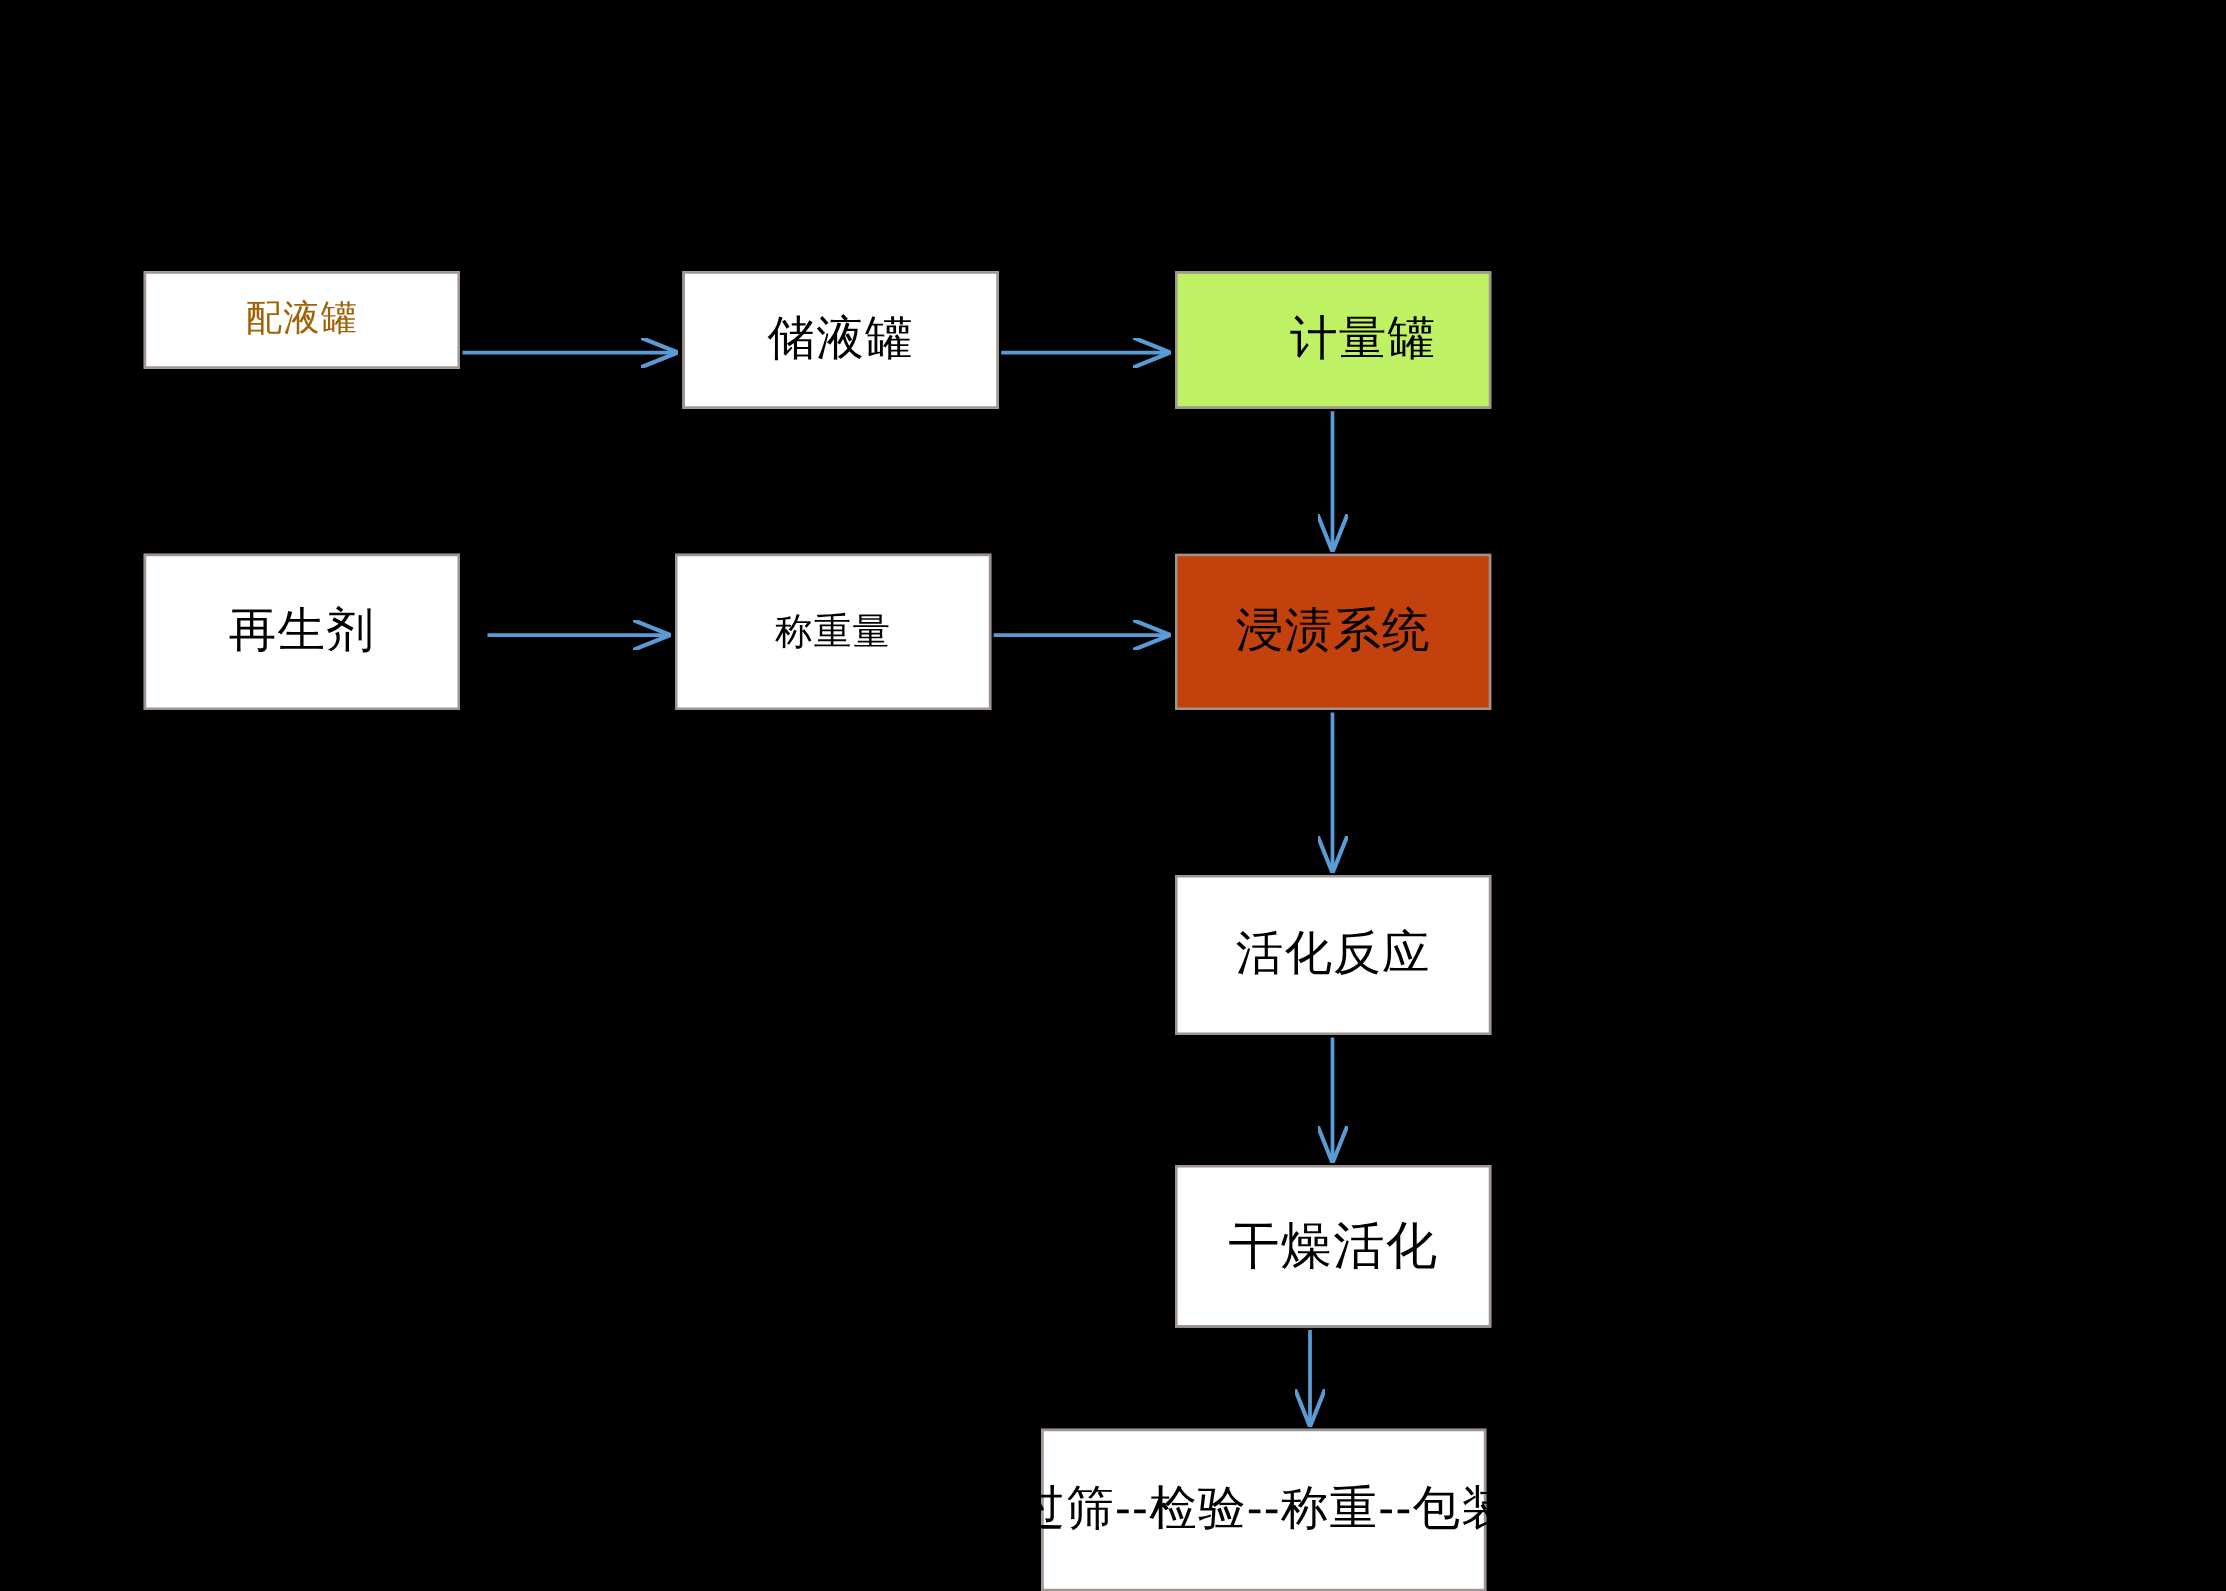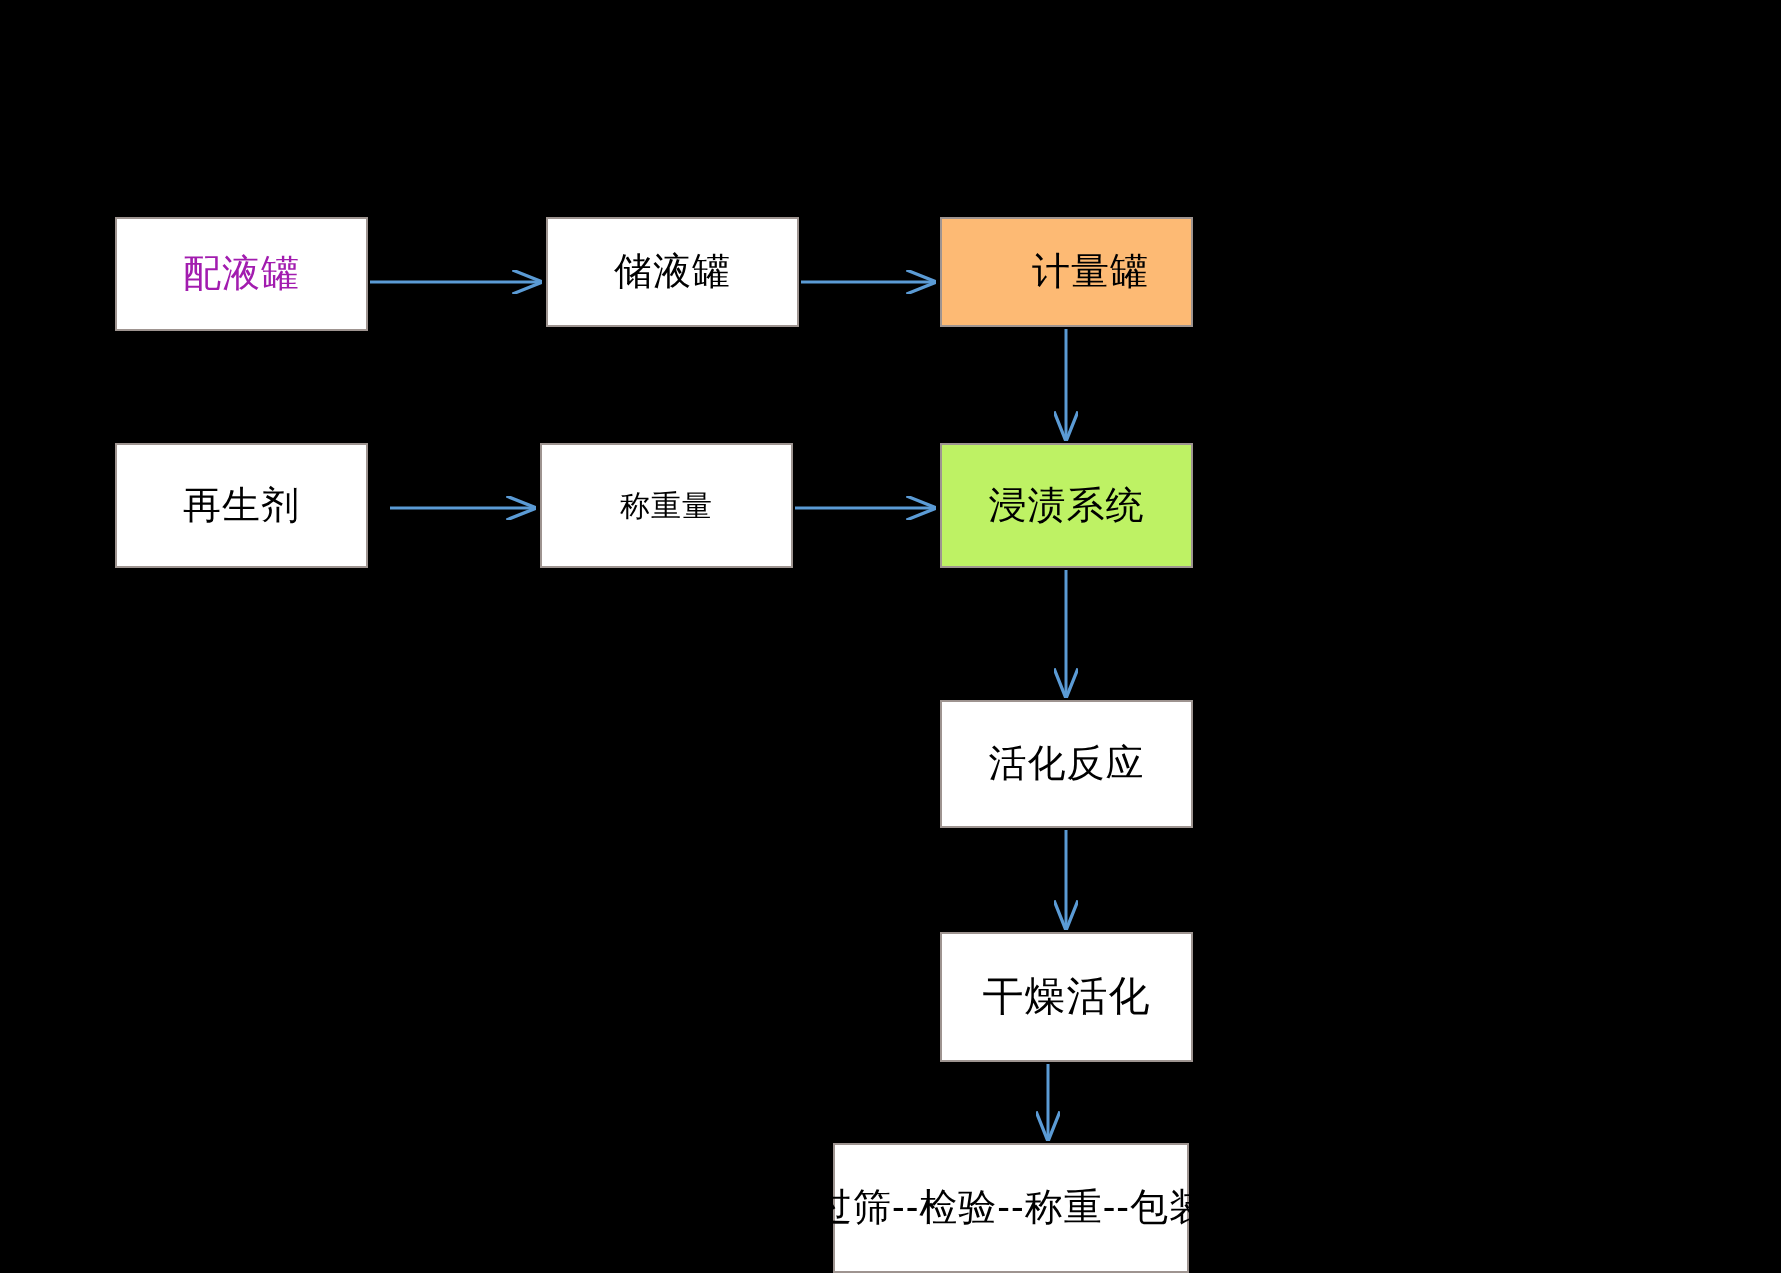--- a/index.html
+++ b/index.html
@@ -61,36 +61,36 @@
         <line x1="801" y1="282" x2="934" y2="282" stroke="#5B9BD5" stroke-width="3" marker-end="url(#arrowhead)"></line>
         <line x1="1066" y1="329" x2="1066" y2="439" stroke="#5B9BD5" stroke-width="3" marker-end="url(#arrowhead)"></line>
         <line x1="390" y1="508" x2="534" y2="508" stroke="#5B9BD5" stroke-width="3" marker-end="url(#arrowhead)"></line>
         <line x1="795" y1="508" x2="934" y2="508" stroke="#5B9BD5" stroke-width="3" marker-end="url(#arrowhead)"></line>
         <line x1="1066" y1="570" x2="1066" y2="696" stroke="#5B9BD5" stroke-width="3" marker-end="url(#arrowhead)"></line>
         <line x1="1066" y1="830" x2="1066" y2="928" stroke="#5B9BD5" stroke-width="3" marker-end="url(#arrowhead)"></line>
         <line x1="1048" y1="1064" x2="1048" y2="1139" stroke="#5B9BD5" stroke-width="3" marker-end="url(#arrowhead)"></line>
       </g>
   </svg>
   <div id="nodes-group">
-      <div class="node" style="left: 115px; top: 217px; width: 253px; height: 114px; background: rgb(255, 255, 255); border-color: rgb(158, 148, 144); color: #a21caf; font-size: 38px;">
+      <div class="node" style="left: 115px; top: 217px; width: 253px; height: 78px; background: rgb(255, 255, 255); border-color: rgb(158, 148, 144); color: #a16207; font-size: 29px;">
         <span class="node-label">配液罐</span>
       </div>
       <div class="node" style="left: 546px; top: 217px; width: 253px; height: 110px; background: rgb(255, 255, 255); border-color: rgb(158, 148, 144); color: rgb(0, 0, 0); font-size: 38px;">
         <span class="node-label">储液罐</span>
       </div>
-      <div class="node" style="left: 940px; top: 217px; width: 253px; height: 110px; background: #fdba74; border-color: rgb(158, 148, 144); color: rgb(0, 0, 0); font-size: 38px; padding-left: 48px;">
+      <div class="node" style="left: 940px; top: 217px; width: 253px; height: 110px; background: #bef264; border-color: rgb(158, 148, 144); color: rgb(0, 0, 0); font-size: 38px; padding-left: 48px;">
         <span class="node-label">计量罐</span>
       </div>
       <div class="node" style="left: 115px; top: 443px; width: 253px; height: 125px; background: rgb(255, 255, 255); border-color: rgb(158, 148, 144); color: rgb(0, 0, 0); font-size: 38px; font-family: Liberation Serif, serif;">
         <span class="node-label">再生剂</span>
       </div>
       <div class="node" style="left: 540px; top: 443px; width: 253px; height: 125px; background: rgb(255, 255, 255); border-color: rgb(158, 148, 144); color: rgb(0, 0, 0); font-size: 30px;">
         <span class="node-label">称重量</span>
       </div>
-      <div class="node" style="left: 940px; top: 443px; width: 253px; height: 125px; background: #bef264; border-color: rgb(158, 148, 144); color: rgb(0, 0, 0); font-size: 38px;">
+      <div class="node" style="left: 940px; top: 443px; width: 253px; height: 125px; background: #c2410c; border-color: rgb(158, 148, 144); color: rgb(0, 0, 0); font-size: 38px;">
         <span class="node-label">浸渍系统</span>
       </div>
       <div class="node" style="left: 940px; top: 700px; width: 253px; height: 128px; background: rgb(255, 255, 255); border-color: rgb(158, 148, 144); color: rgb(0, 0, 0); font-size: 38px;">
         <span class="node-label">活化反应</span>
       </div>
       <div class="node" style="left: 940px; top: 932px; width: 253px; height: 130px; background: rgb(255, 255, 255); border-color: rgb(158, 148, 144); color: rgb(0, 0, 0); font-size: 41px;">
         <span class="node-label">干燥活化</span>
       </div>
       <div class="node" style="left: 833px; top: 1143px; width: 356px; height: 130px; background: rgb(255, 255, 255); border-color: rgb(158, 148, 144); color: rgb(0, 0, 0); font-size: 38px;">
         <span class="node-label">过筛--检验--称重--包装</span>

